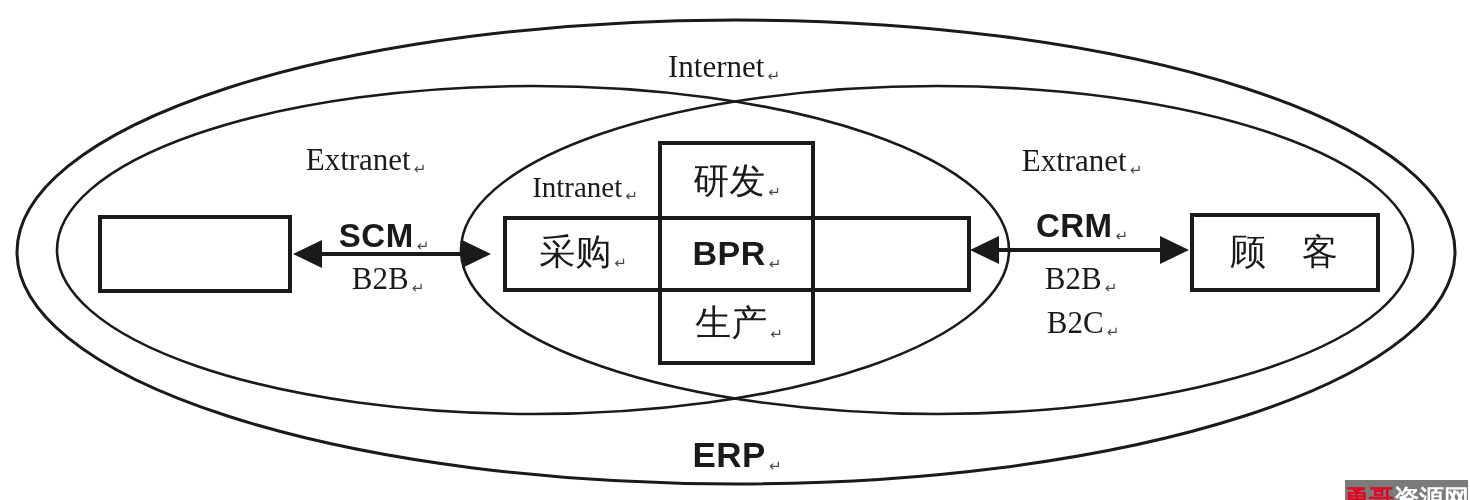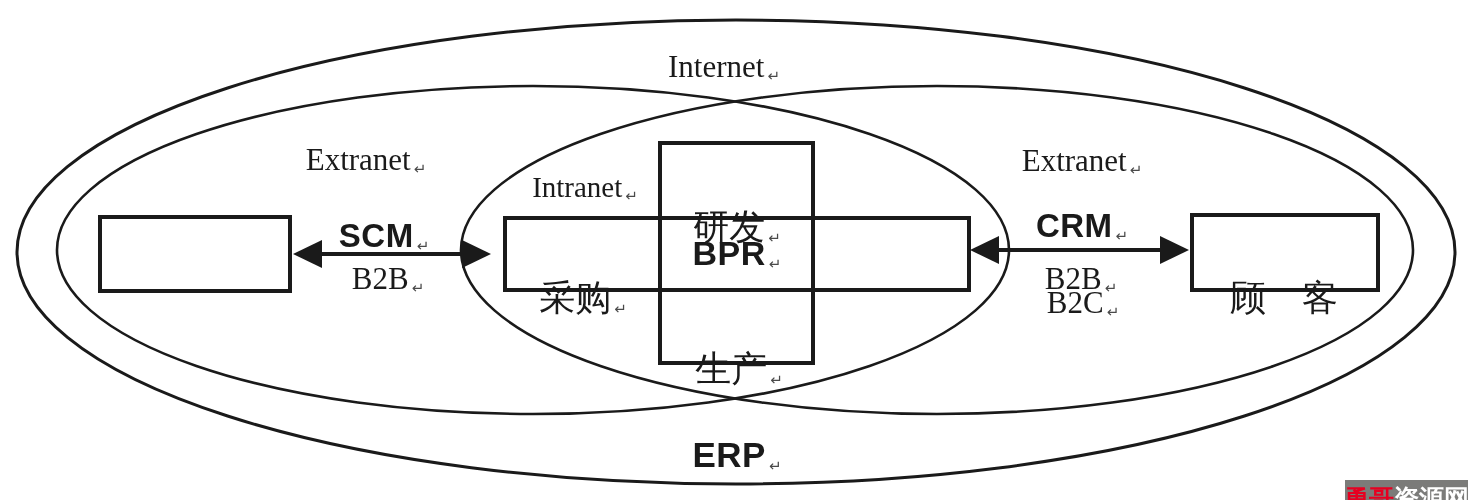--- a/index.html
+++ b/index.html
@@ -29,21 +29,20 @@
   .serif-sm { font-family: "Liberation Serif", serif; font-size: 29px; }
   .boldlbl {
     font-family: "Liberation Sans", sans-serif;
     font-weight: 700;
     font-size: 33px;
     letter-spacing: 0.5px;
   }
   .cjk {
     font-family: "Liberation Serif", "DejaVu Sans", serif;
     font-size: 36px;
-    margin-top: 46px;
   }
   .cjk-lg { font-size: 37px; }
   .mark {
     font-family: "DejaVu Sans", sans-serif;
     font-size: 15px;
     font-weight: 400;
     color: #4a4a4a;
     position: relative;
     top: 4px;
     margin-left: 3px;
@@ -134,21 +133,21 @@
   </div>
   <div class="lbl serif" style="left:388px; top:278px;">
     <span>B2B</span><span class="mark">↵</span>
   </div>
   <div class="lbl boldlbl" style="left:1082px; top:225px;">
     <span>CRM</span><span class="mark">↵</span>
   </div>
   <div class="lbl serif" style="left:1081px; top:278px;">
     <span>B2B</span><span class="mark">↵</span>
   </div>
-  <div class="lbl serif" style="left:1083px; top:302px;">
+  <div class="lbl serif" style="left:1083px; top:322px;">
     <span>B2C</span><span class="mark">↵</span>
   </div>
 
   <div class="watermark" style="background: rgb(123, 123, 121);">
     <span style="color: rgb(230, 0, 33);">勇哥</span>
       <span style="color: #ffffff;">资源网</span>
   </div>
 
 </div>
 

